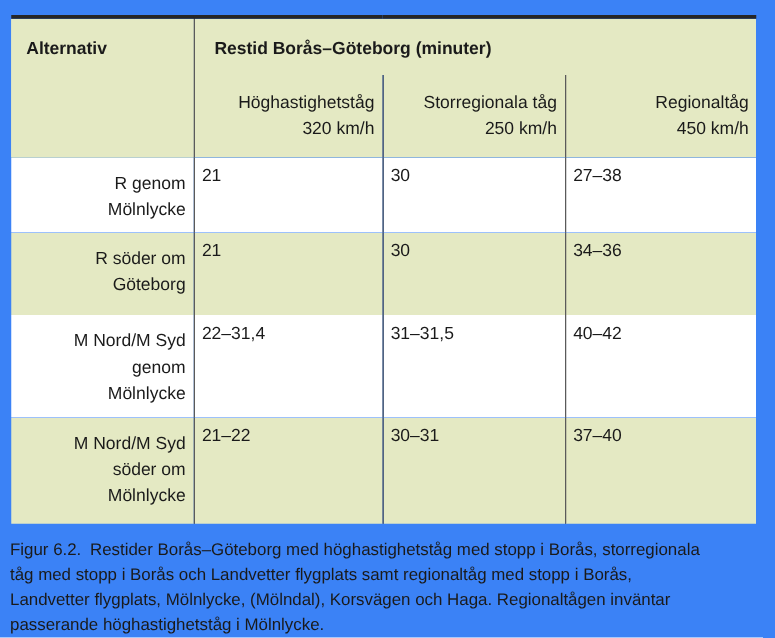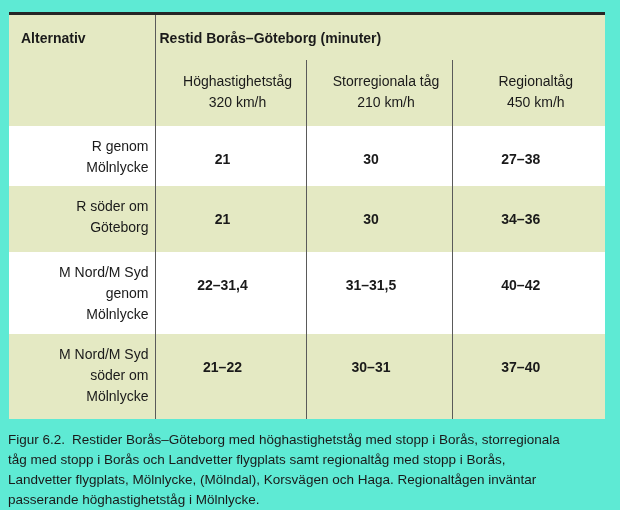--- a/index.html
+++ b/index.html
@@ -5,21 +5,21 @@
   html, body {
     margin: 0;
     padding: 0;
     background: #ffffff;
     font-family: "Liberation Sans", "DejaVu Sans", sans-serif;
   }
   .page {
     position: relative;
     width: 620px;
     height: 510px;
-    background: #5eead4;
+    background: #3b82f6;
     overflow: hidden;
   }
   table.fig-table {
     position: absolute;
     left: 9px;
     top: 12px;
     width: 596px;
     border-collapse: collapse;
     table-layout: fixed;
     border-top: 3px solid #262626;
@@ -48,24 +48,24 @@
     font-weight: bold;
     font-size: 14.5px;
     padding: 13px 6px 0 12px;
     border-right: 1.5px solid #5a5a5a;
     white-space: pre-line;
   }
   th.h-span {
     text-align: left;
     font-weight: bold;
     font-size: 14.5px;
-    padding: 13px 6px 0 4px;
+    padding: 13px 6px 0 16px;
   }
   th.h-sub {
-    text-align: center;
+    text-align: right;
     font-weight: normal;
     padding: 11px 6px 0 20px;
     white-space: pre-line;
     border-right: 1.5px solid #5a5a5a;
   }
   th.h-sub.last { border-right: none; }
 
   
   tr.r0 { height: 60px; }
   tr.r1 { height: 66px; }
@@ -73,24 +73,23 @@
   tr.r3 { height: 85px; }
   tr.row-white { background: #ffffff; }
   tr.row-green { background: #e4e9c3; }
   td.c-label {
     text-align: right;
     padding: 10px 6px 0 12px;
     white-space: pre-line;
     border-right: 1.5px solid #5a5a5a;
   }
   td.c-val {
-    text-align: center;
-    padding: 23px 22px 0 6px;
+    text-align: left;
+    padding: 4px 22px 0 6px;
     border-right: 1.5px solid #5a5a5a;
-    font-weight: bold;
   }
   td.c-val.last { border-right: none; }
 
   
   .caption {
     position: absolute;
     left: 8px;
     top: 430px;
     width: 604px;
     font-size: 13.5px;
@@ -118,21 +117,21 @@
     </colgroup>
     <tbody>
       <tr class="hrowA hdr-bg">
         <th class="h-alt hdr-bg" rowspan="2">Alternativ</th>
         <th class="h-span hdr-bg" colspan="3">Restid Borås–Göteborg (minuter)</th>
       </tr>
       <tr class="hrowB hdr-bg">
         <th class="h-sub">Höghastighetståg
 320 km/h</th>
         <th class="h-sub">Storregionala tåg
-210 km/h</th>
+250 km/h</th>
         <th class="h-sub last">Regionaltåg
 450 km/h</th>
       </tr>
 
       <tr class="r0 row-white">
         <td class="c-label">R genom
 Mölnlycke</td>
         <td class="c-val">21</td>
         <td class="c-val">30</td>
         <td class="c-val last">27–38</td>

